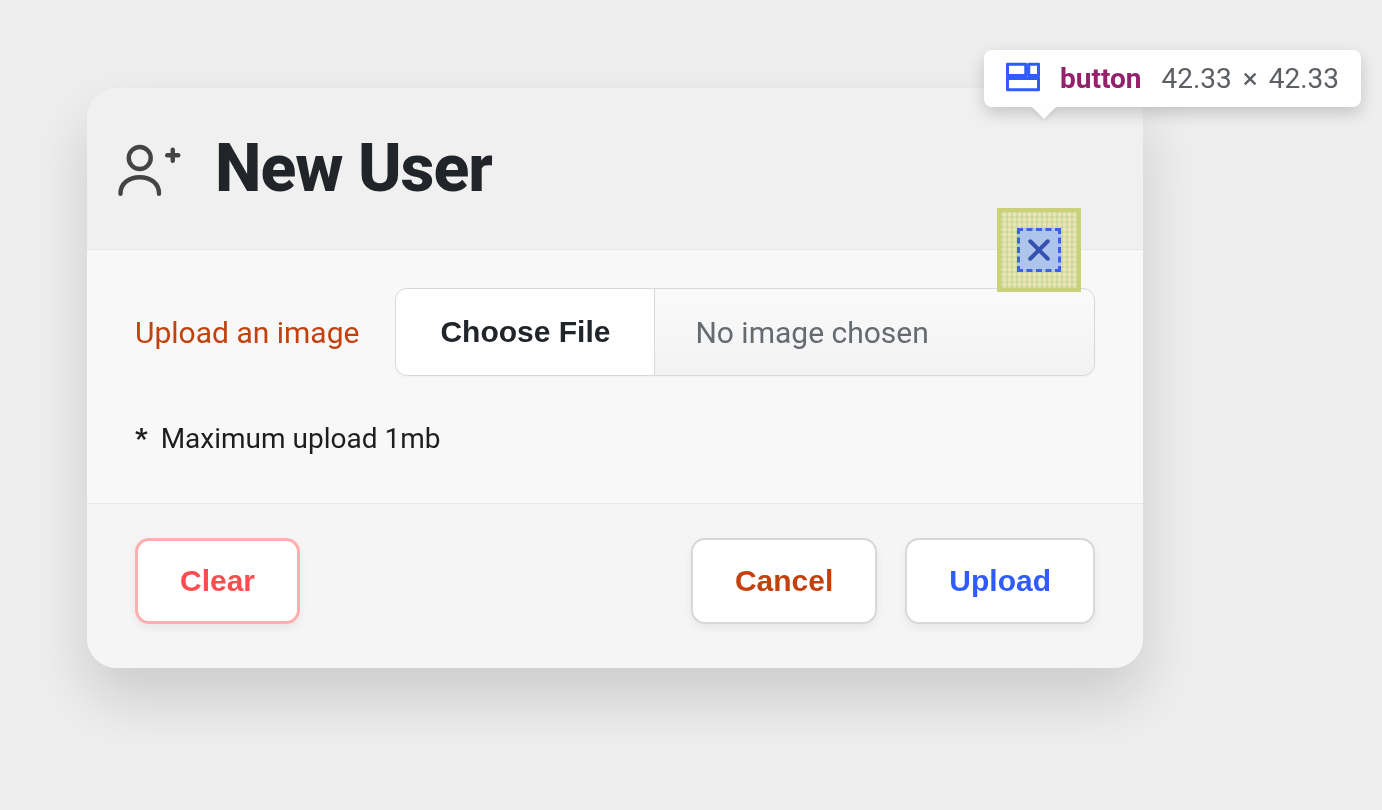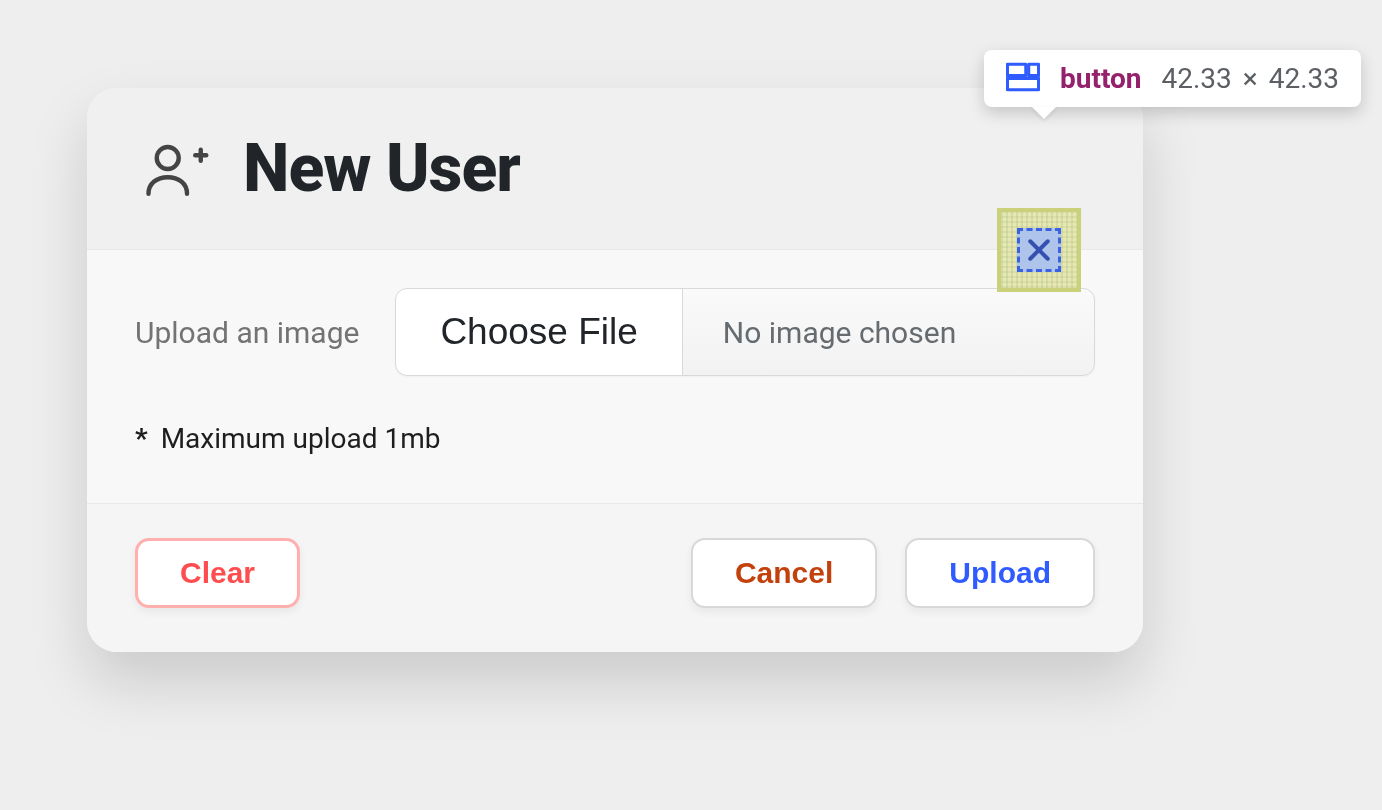--- a/index.html
+++ b/index.html
@@ -25,21 +25,21 @@
     border-radius: 30px;
     box-shadow: 0 30px 60px rgba(0,0,0,0.15);
     overflow: visible;
   }
 
   
   .card-header {
     display: flex;
     align-items: center;
     gap: 34px;
-    padding: 42px 48px 42px 56px;
+    padding: 42px 48px 42px 28px;
     background: #f0f0f1;
     border-top-left-radius: 30px;
     border-top-right-radius: 30px;
     position: relative;
   }
   .header-icon {
     width: 66px;
     height: 66px;
     color: #444;
     flex: 0 0 auto;
@@ -91,39 +91,39 @@
     border-top: 1px solid #e8e8ea;
     border-bottom: 1px solid #e8e8ea;
   }
   .upload-row {
     display: flex;
     align-items: center;
     gap: 36px;
   }
   .upload-label {
     font-size: 30px;
-    color: #737373;
+    color: #c2410c;
   }
   .file-chooser {
     flex: 1;
     height: 88px;
     border: 1px solid #d9d9db;
     border-radius: 12px;
     display: flex;
     align-items: stretch;
     overflow: hidden;
     background: linear-gradient(#fafafb,#f2f2f3);
     box-shadow: 0 1px 2px rgba(0,0,0,0.04);
   }
   .choose-file-btn {
     border: none;
     border-right: 1px solid #d9d9db;
     background: #ffffff;
-    font-size: 37px;
-    font-weight: 400;
+    font-size: 30px;
+    font-weight: 700;
     padding: 0 44px;
     cursor: pointer;
     color: #212529;
     display: flex;
     align-items: center;
     border-top-left-radius: 12px;
     border-bottom-left-radius: 12px;
   }
   .no-file {
     flex: 1;
@@ -144,21 +144,21 @@
   .card-footer {
     display: flex;
     align-items: center;
     gap: 28px;
     padding: 34px 48px 44px 48px;
     background: #f5f5f6;
     border-bottom-left-radius: 30px;
     border-bottom-right-radius: 30px;
   }
   .btn {
-    height: 70px;
+    height: 86px;
     padding: 0 42px;
     border-radius: 14px;
     font-size: 30px;
     font-weight: 700;
     cursor: pointer;
     border: 2px solid #d8d8db;
     background: #ffffff;
     box-shadow: 0 4px 8px rgba(0,0,0,0.06);
   }
   .btn-clear {

